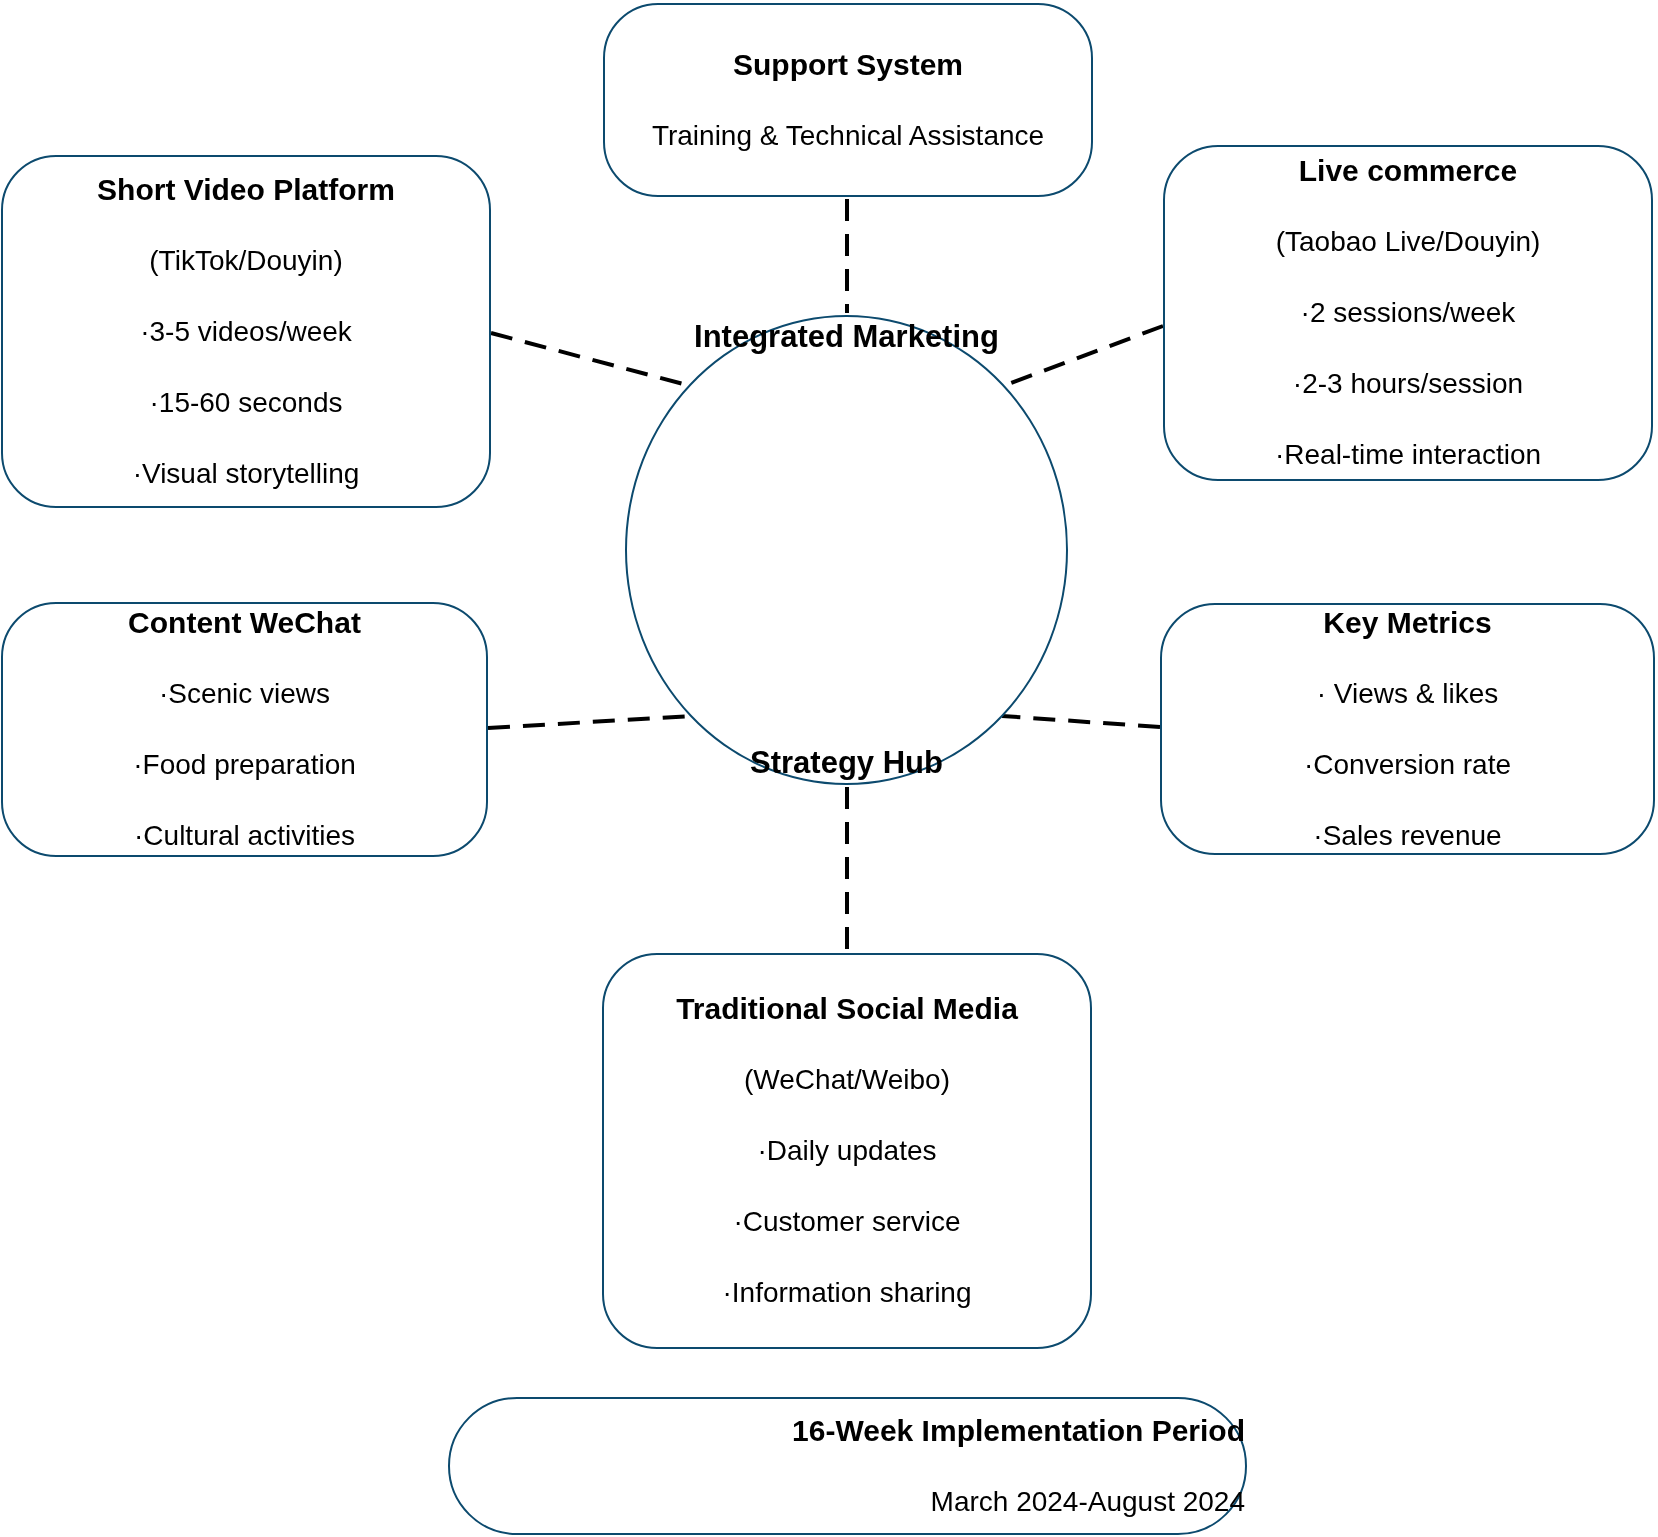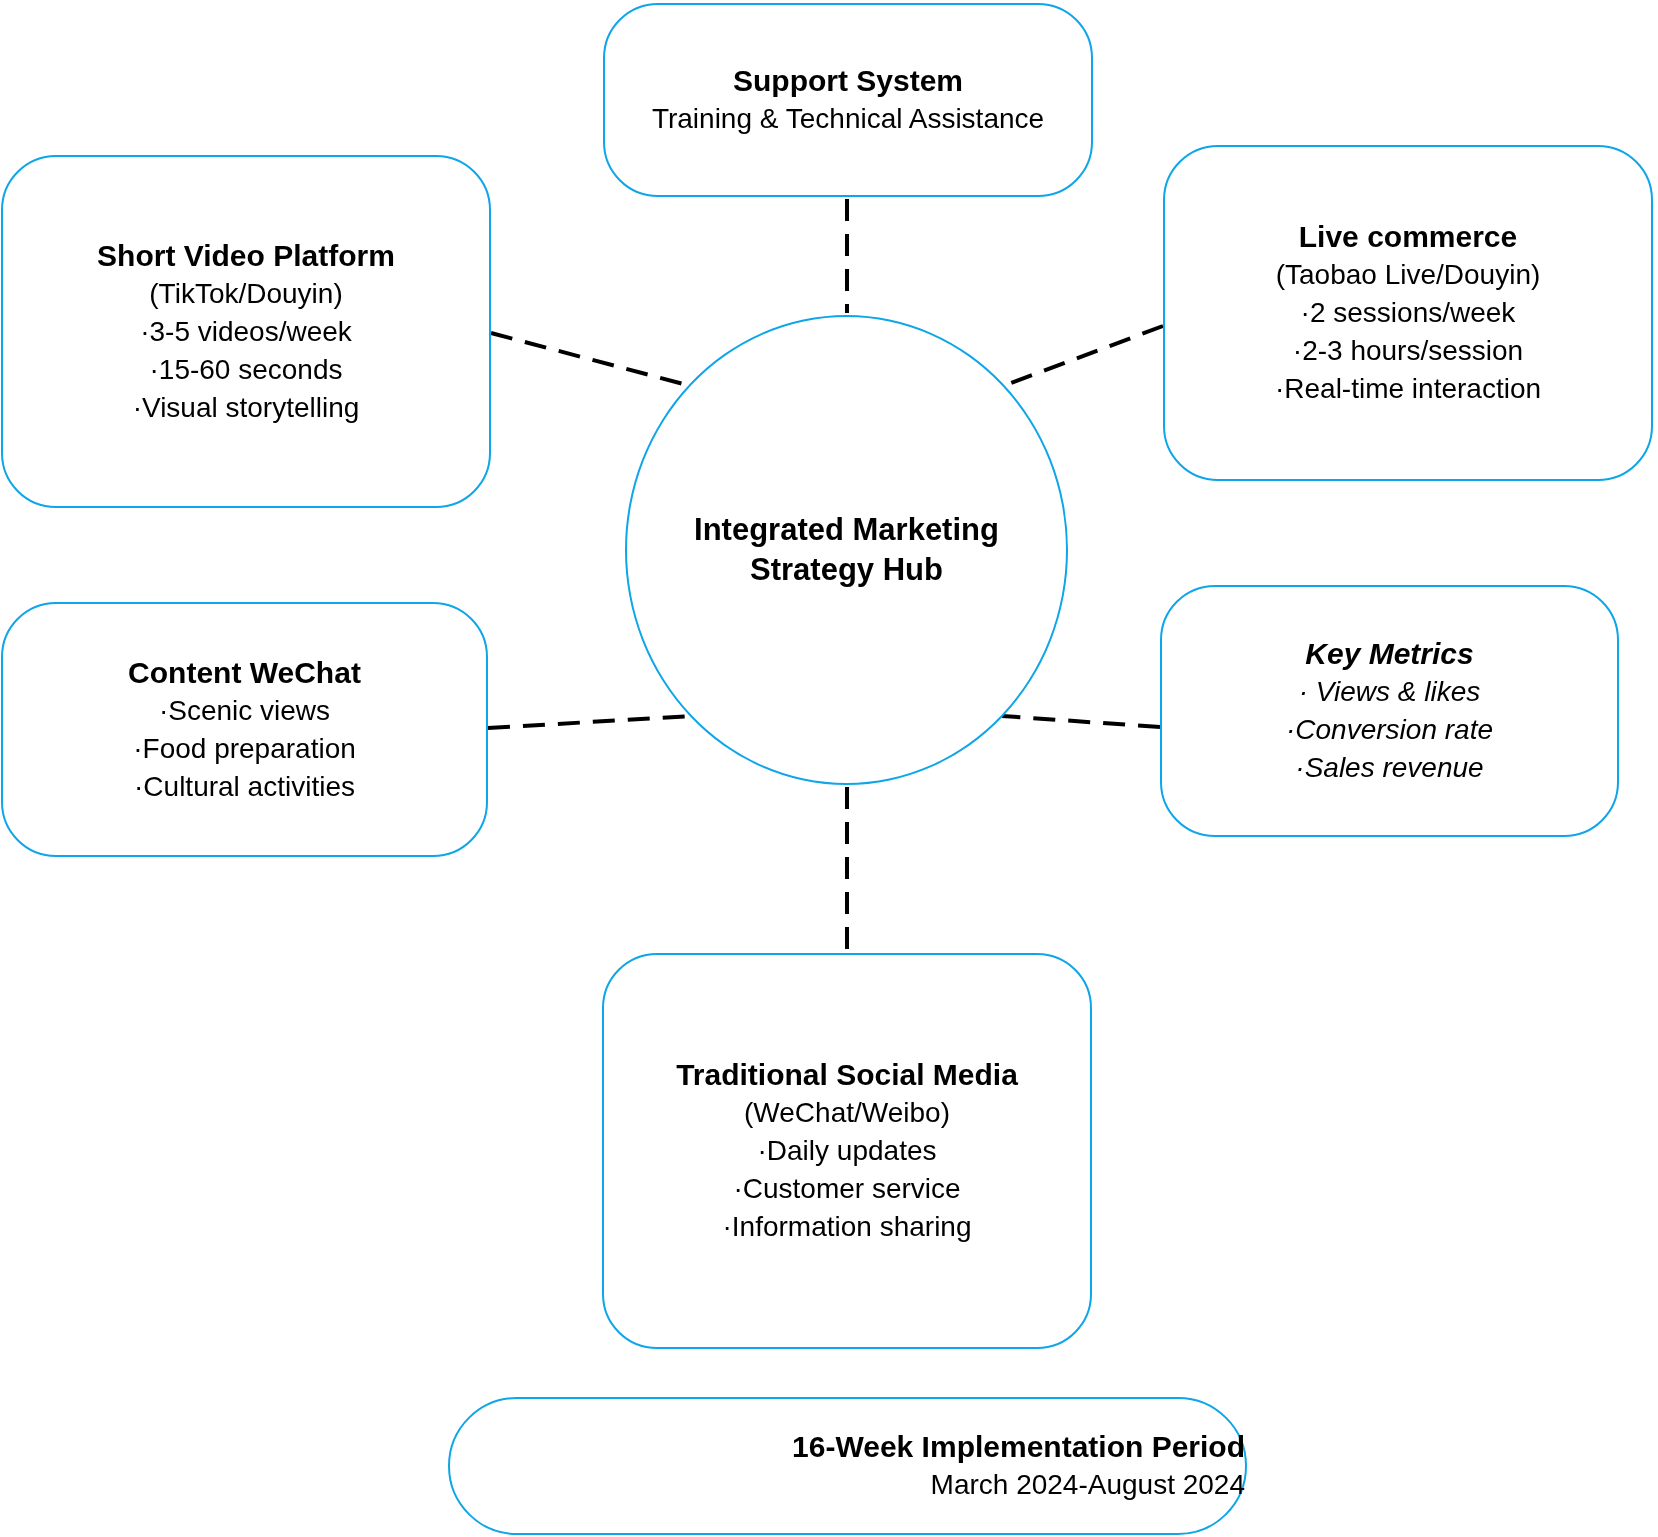--- a/index.html
+++ b/index.html
@@ -18,27 +18,28 @@
   }
   .connectors {
     position: absolute;
     left: 0; top: 0;
     width: 1658px;
     height: 1537px;
   }
   .node {
     position: absolute;
     background: #ffffff;
-    border: 2px solid #0ea5e9;
+    border: 2px solid #0c4a6e;
     display: flex;
     flex-direction: column;
     align-items: center;
     justify-content: center;
     text-align: center;
     box-sizing: border-box;
+    gap: 33px;
   }
   .rounded { border-radius: 55px; }
   .pill    { border-radius: 70px; }
   .ellipse { border-radius: 50%; }
   .node-title {
     font-weight: 700;
     font-size: 30px;
     line-height: 38px;
     white-space: nowrap;
   }
@@ -52,24 +53,24 @@
     font-weight: 700;
     font-size: 31px;
     line-height: 40px;
     white-space: nowrap;
   }
   
   #node-support            { left: 603px;  top: 3px;    width: 490px; height: 194px; }
   #node-short-video        { left: 1px;    top: 155px;  width: 490px; height: 353px; }
   #node-live-commerce      { left: 1163px; top: 145px;  width: 490px; height: 336px; }
   #node-content-types      { left: 1px;    top: 602px;  width: 487px; height: 255px; }
-  #node-key-metrics        { left: 1160px; top: 585px;  width: 459px; height: 252px; font-style: italic; }
+  #node-key-metrics        { left: 1160px; top: 603px;  width: 495px; height: 252px; }
   #node-traditional-social { left: 602px;  top: 953px;  width: 490px; height: 396px; }
   #node-implementation     { left: 448px;  top: 1397px; width: 799px; height: 138px; align-items: flex-end; }
-  #node-hub                { left: 625px;  top: 315px;  width: 443px; height: 470px; }
+  #node-hub                { left: 625px;  top: 315px;  width: 443px; height: 470px; justify-content: space-between; }
 </style>
 </head>
 <body>
 
 <div class="canvas">
 
   <svg class="connectors" width="1658" height="1537" viewBox="0 0 1658 1537" stroke="#000000" stroke-width="4" stroke-dasharray="22 13" fill="none">
     <line x1="847" y1="199" x2="847" y2="313"></line>
     <line x1="491" y1="333" x2="691" y2="386"></line>
     <line x1="1163" y1="326" x2="1003" y2="386"></line>

